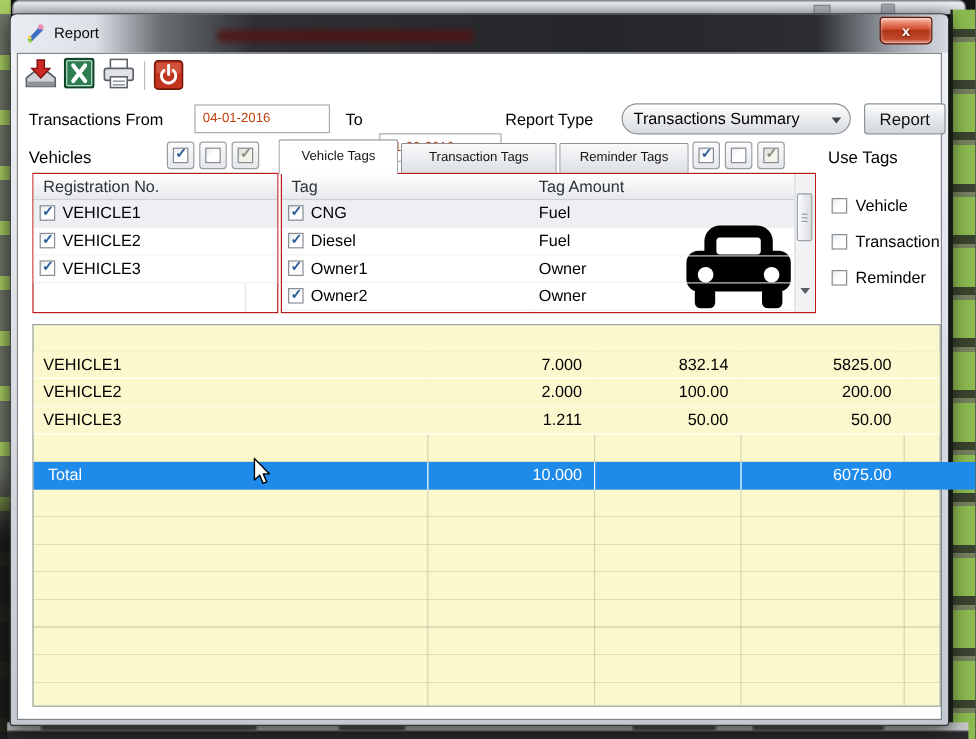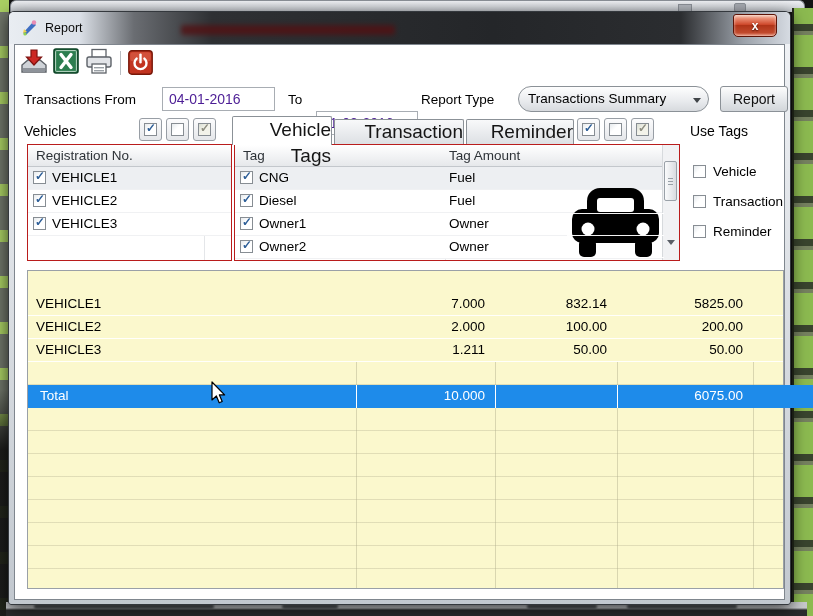--- a/index.html
+++ b/index.html
@@ -34,40 +34,40 @@
     color:#fff;font-size:12px;font-weight:bold;text-align:center;line-height:20px;text-shadow:0 1px 2px #4a0d00;
     box-shadow:inset 0 0 3px rgba(255,255,255,.65);cursor:default}
   .client{position:absolute;left:5px;top:32px;width:771px;height:556px;background:#fff;border:1px solid #7f868e}
 
   
   .tbtn{position:absolute;top:3px;width:30px;height:29px;border:none;background:transparent;padding:0}
   .tsep{position:absolute;left:105px;top:6px;width:1px;height:24px;background:#b9bdc2}
 
   
   .lbl{position:absolute;font-size:13.5px;color:#000;white-space:nowrap}
-  .txt{position:absolute;top:42px;height:24px;border:1px solid #a8adb3;font-size:14px;padding:0 6px;color:#4c1d95;background:#fff;font-family:inherit}
+  .txt{position:absolute;top:42px;height:24px;border:1px solid #a8adb3;font-size:11px;padding:0 6px;color:#c2410c;background:#fff;font-family:inherit}
   .select{position:absolute;left:503px;top:41px;width:191px;height:26px;border:1px solid #8b9197;border-radius:13px;
     background:linear-gradient(#fefefe,#e8eaed 60%,#d7dade);font-size:13.5px;line-height:24px;padding-left:9px;color:#000}
   .caret{position:absolute;right:7px;top:11px;width:0;height:0;border-left:4px solid transparent;border-right:4px solid transparent;border-top:5px solid #404448}
   .report-btn{position:absolute;left:705px;top:41px;width:68px;height:26px;border:1px solid #8b9197;border-radius:3px;
     background:linear-gradient(#fdfdfd,#e4e7ea 55%,#d2d6da);font-size:14px;color:#111;font-family:inherit}
 
   
   .cb{display:inline-block;position:relative;width:13px;height:13px;border:1px solid #878d93;vertical-align:-2px;
     background:linear-gradient(135deg,#e6eaed,#fff 45%)}
   .cb.checked::after{content:"\2713";position:absolute;left:1px;top:-3px;font-size:12px;font-weight:bold;color:#2d5e97}
   .cb.gray{background:linear-gradient(135deg,#d9ddd3,#f3f3ea 45%)}
   .cb.gray::after{content:"\2713";position:absolute;left:1px;top:-3px;font-size:12px;font-weight:bold;color:#8d8d80}
   .mini{position:absolute;top:73px;width:23px;height:23px;border:1px solid #989ea5;border-radius:3px;
     background:linear-gradient(#fcfcfd,#e5e7ea);display:flex;align-items:center;justify-content:center;padding:0}
   .mini .cb{vertical-align:0}
 
   
   .tab{position:absolute;top:74px;height:25px;border:1px solid #8b9197;border-bottom:none;border-radius:2px 2px 0 0;
-    background:linear-gradient(#f8f9fa,#dde0e4);font-size:19px;color:#151515;line-height:23px;text-align:right}
+    background:linear-gradient(#f8f9fa,#dde0e4);font-size:11px;color:#151515;line-height:23px;text-align:center}
   .tab.active{top:71px;height:29px;background:#fff;line-height:26px;z-index:5}
 
   
   .panel{position:absolute;top:99px;background:#fff;border:1px solid #b91c1c}
   .lhead{height:22px;background:linear-gradient(#fff,#e6e8eb);border-bottom:1px solid #c3c7cc;font-size:13.5px;color:#2e3338;padding:3px 0 0 8px}
   .lrow{position:relative;height:23px;font-size:13.5px;color:#000;padding:3px 0 0 5px;border-bottom:1px solid #f0f1f3;background:#fff}
   .lrow.sel{background:#edeff2}
   .lrow .cb{margin-right:6px}
   .colsep{position:absolute;top:22px;bottom:0;width:1px;background:#e4e6e9}
   .grp{position:absolute;left:214px;top:3px}

